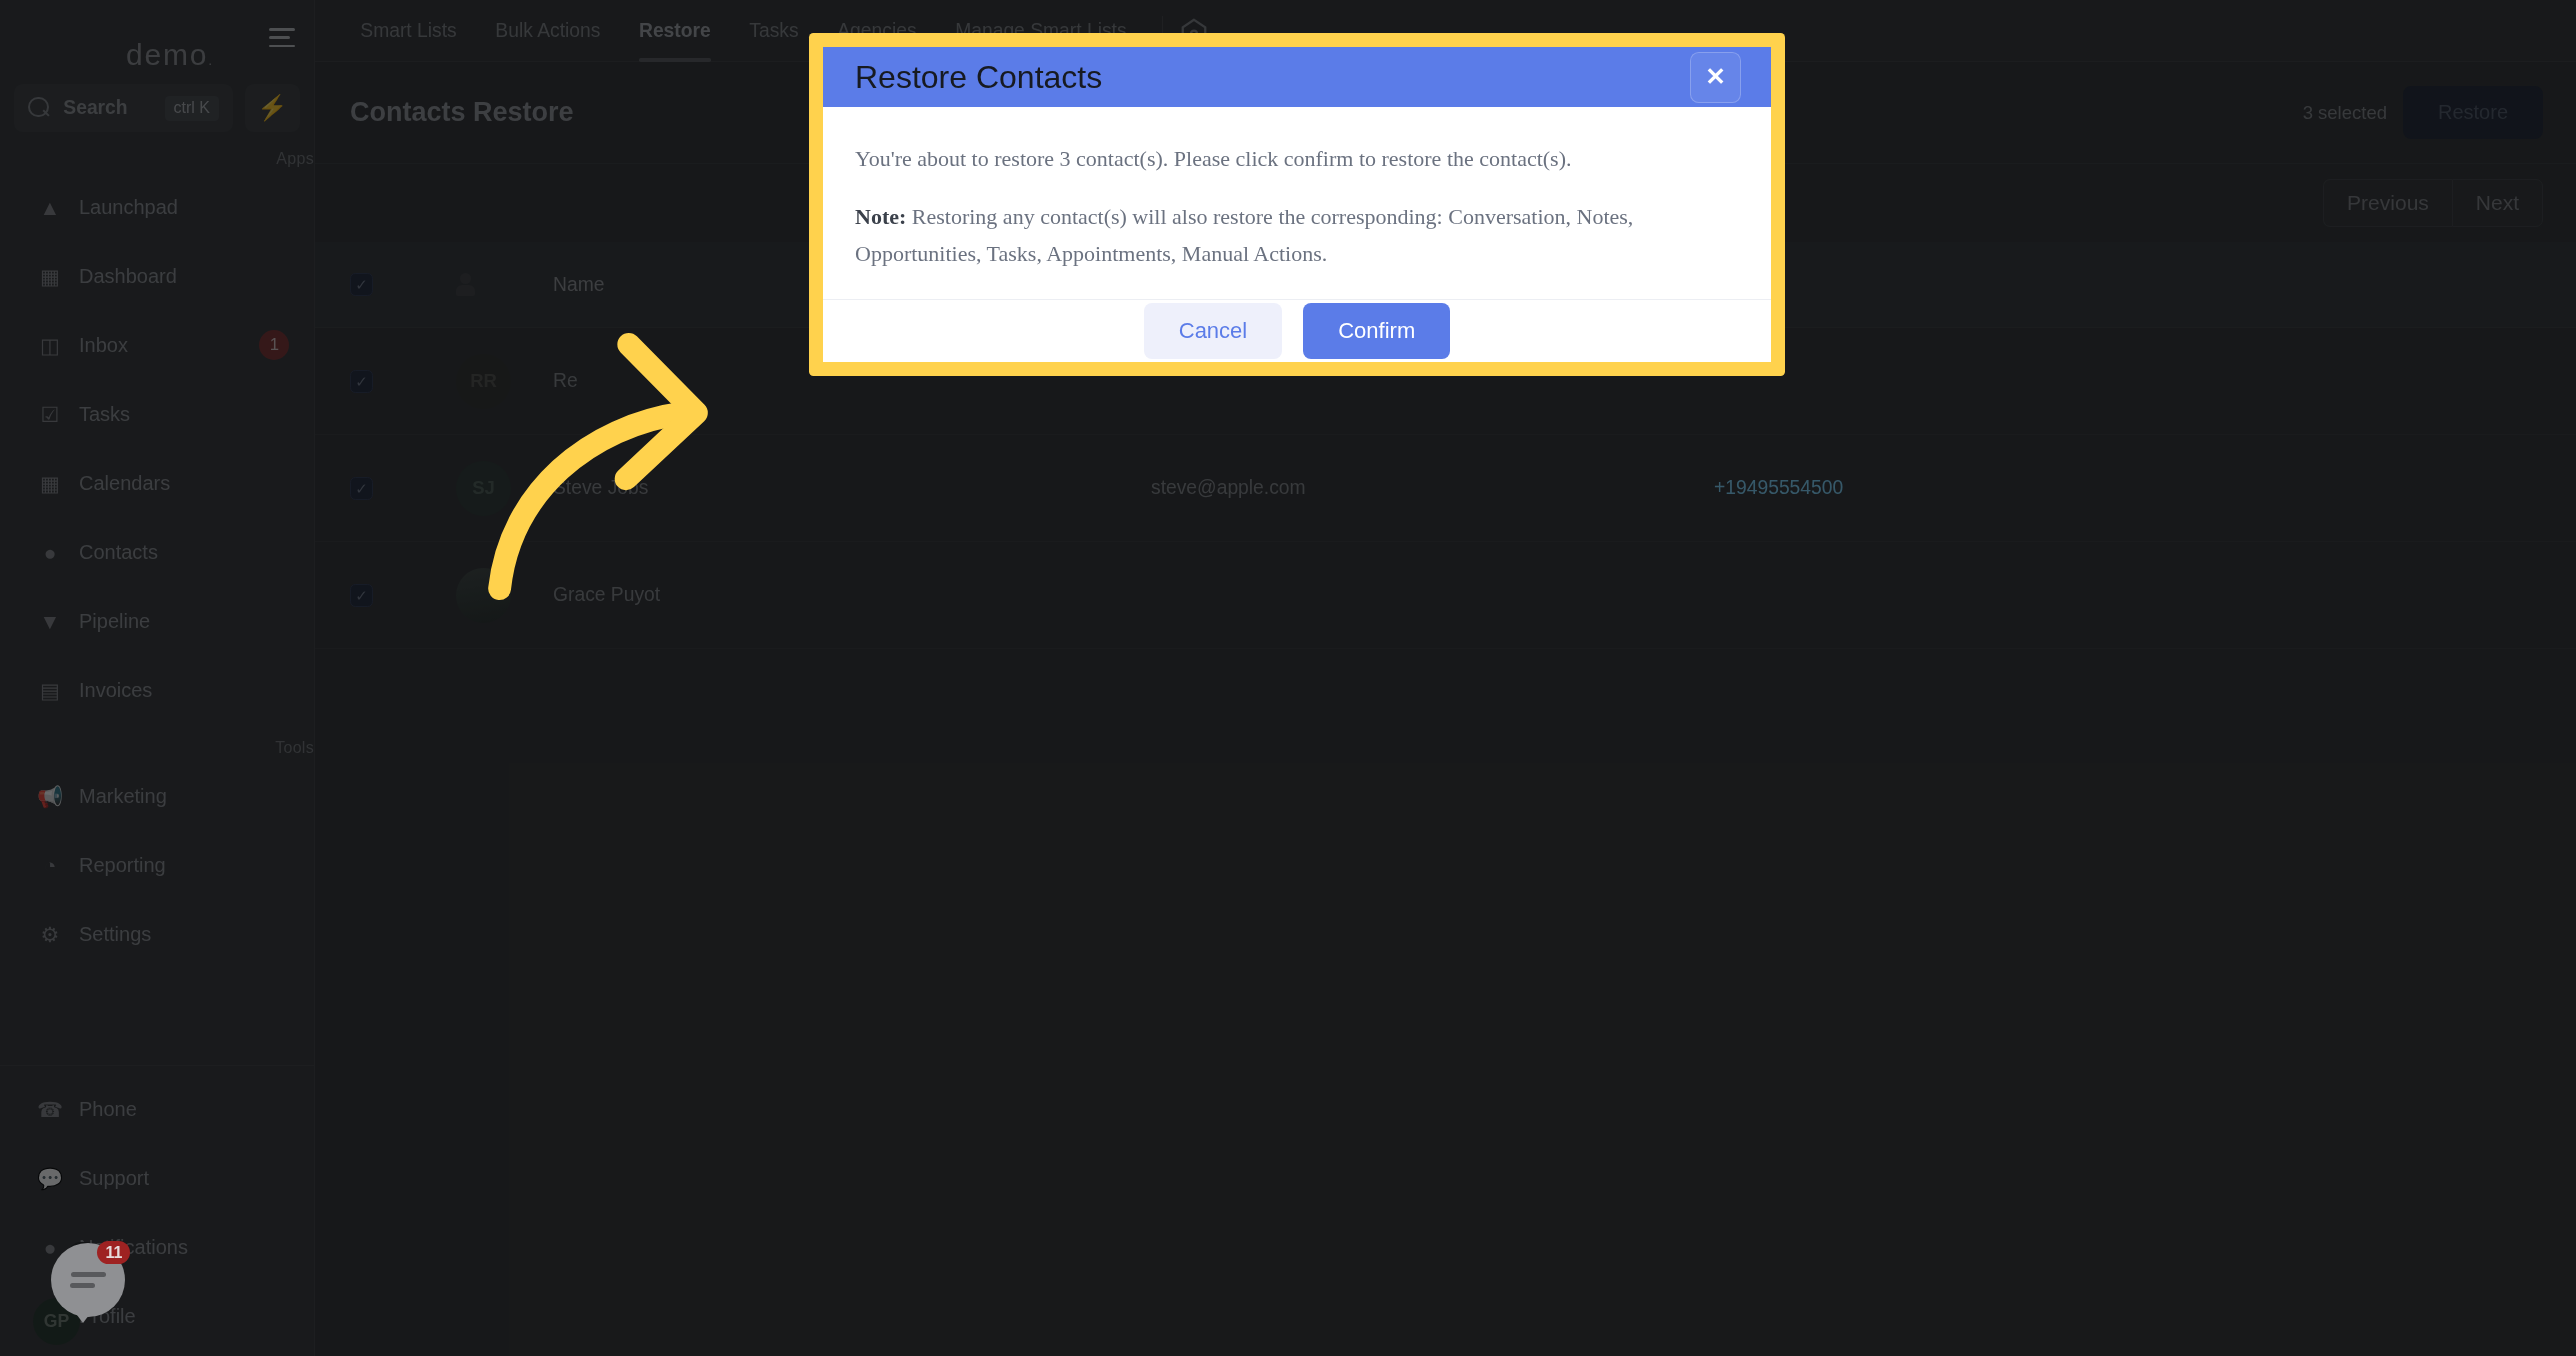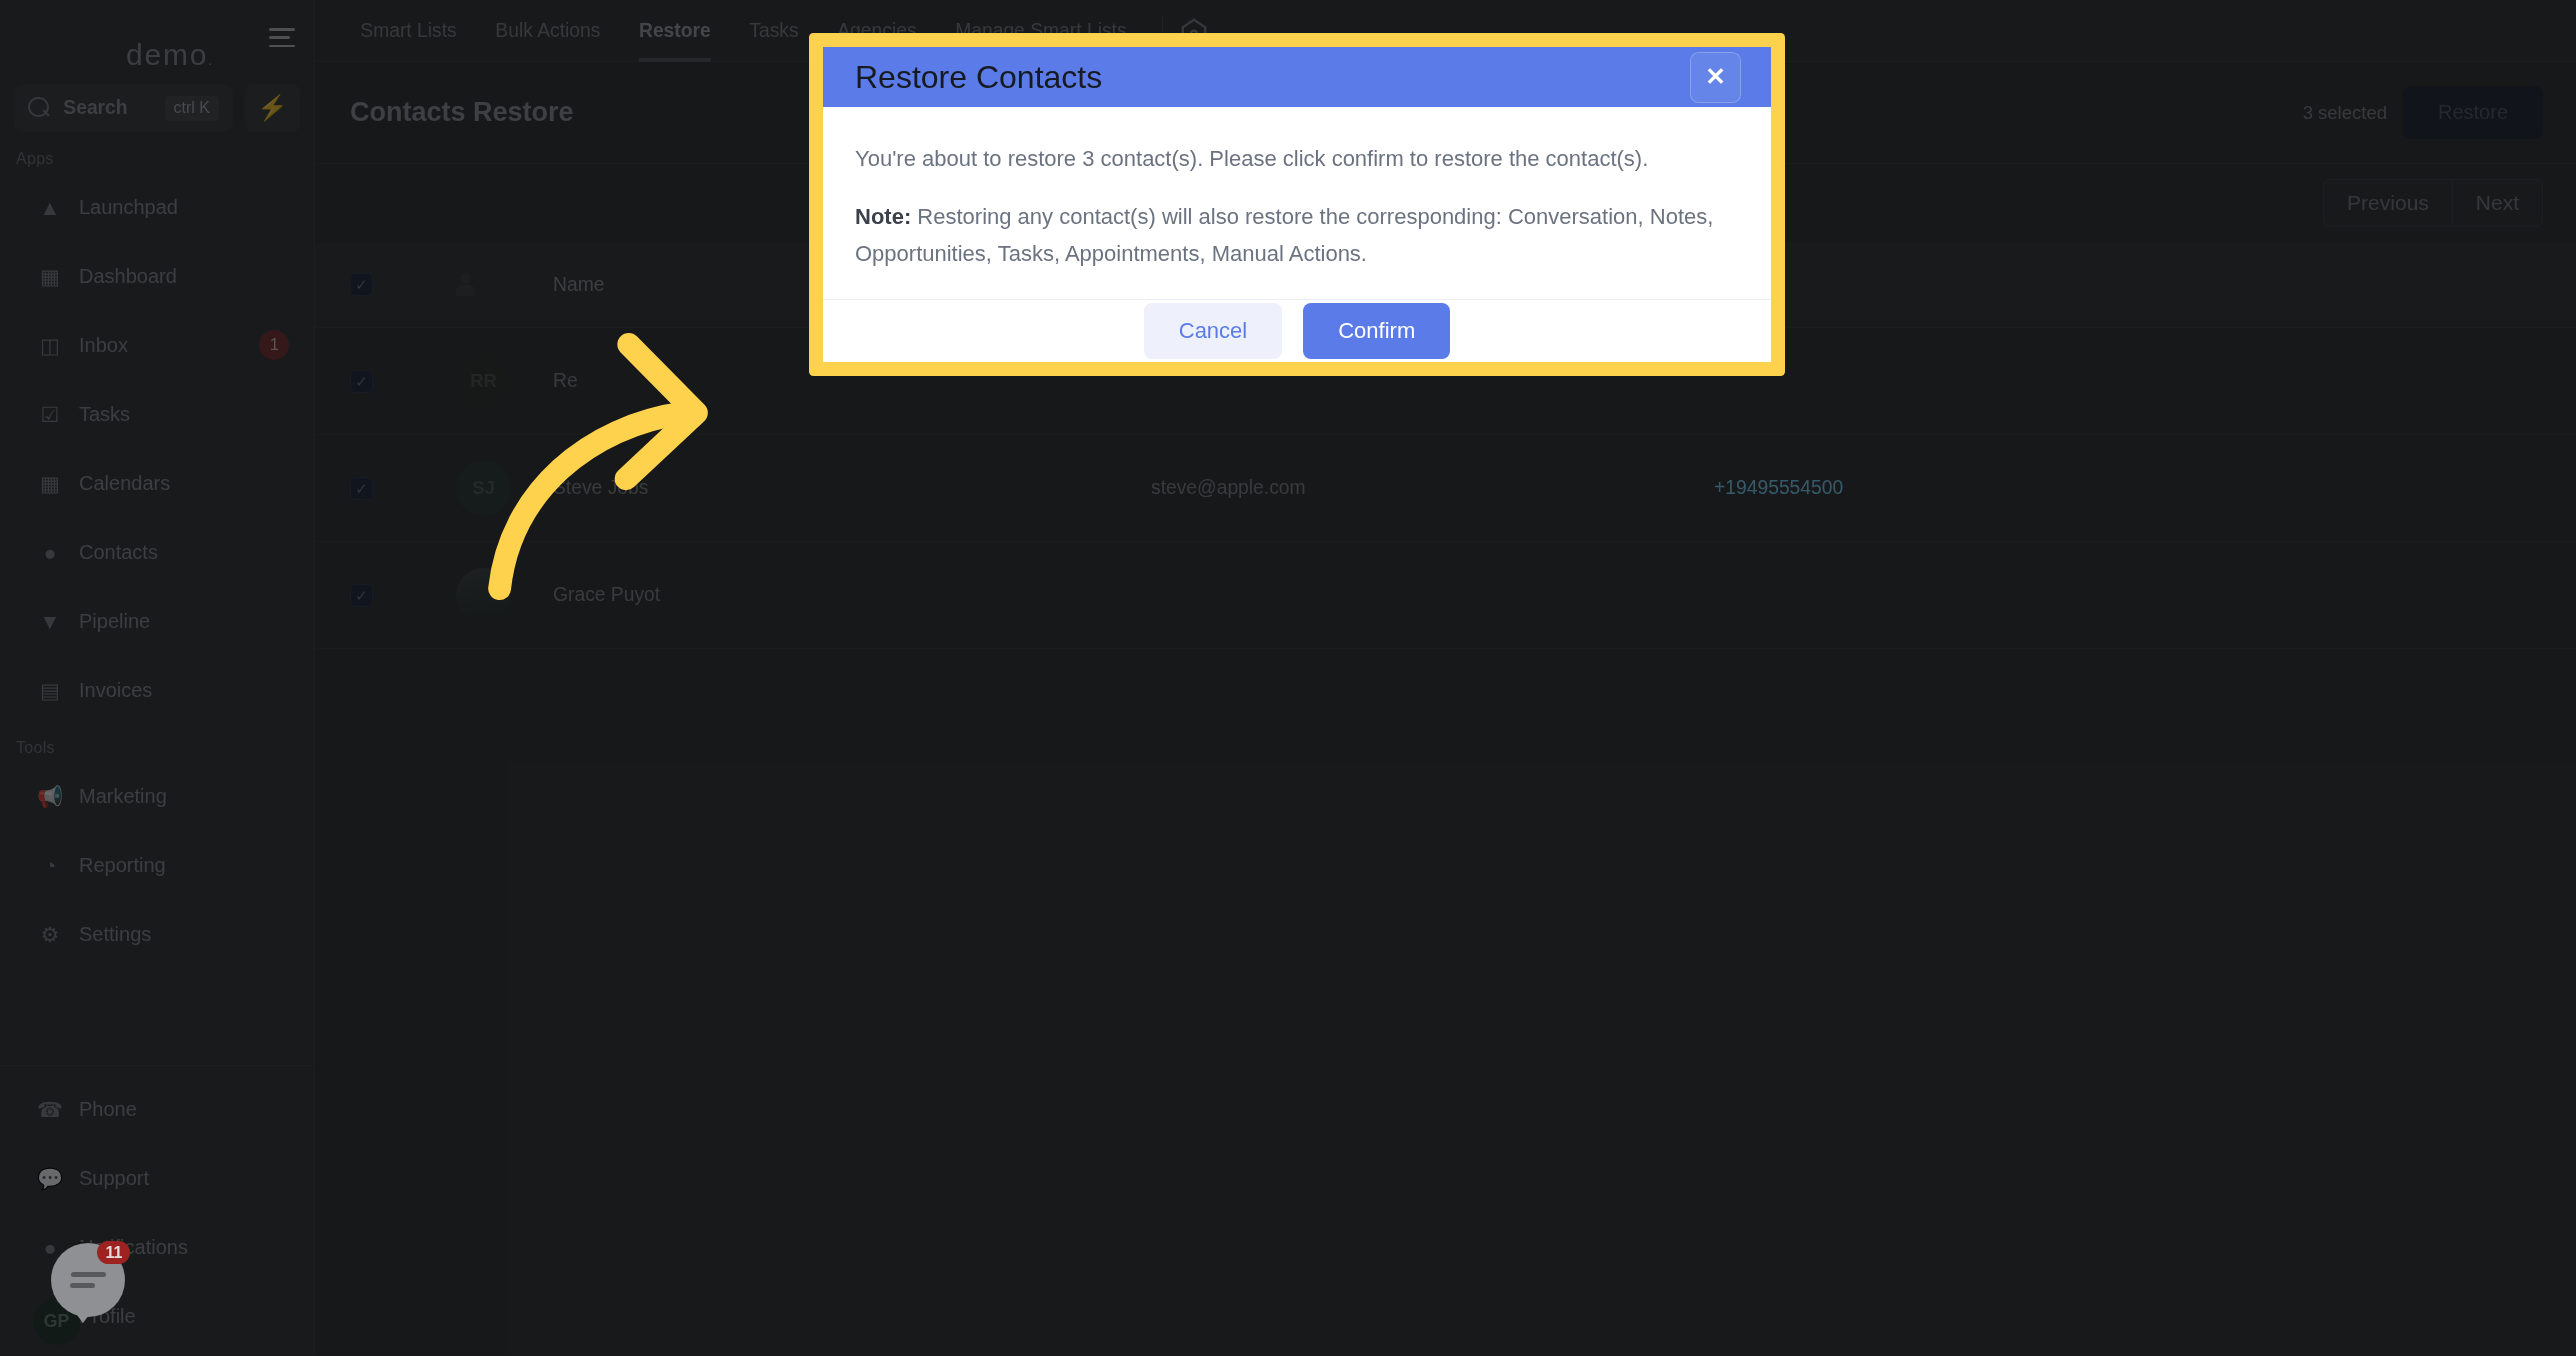--- a/index.html
+++ b/index.html
@@ -60,21 +60,21 @@
   .kbd {
     background: #434549; color: #a9abaf; font-size: 16px;
     border-radius: 4.4px; padding: 3.5px 8.8px; font-weight: 400;
   }
   .boltbtn {
     width: 55px; height: 48px; background: #37383b; border-radius: 8.8px;
     display: flex; align-items: center; justify-content: center;
   }
   .bolt { font-size: 24.6px; color: #7d7f83; line-height: 1; }
 
-  .sectlabel { font-size: 16px; color: #6e7073; padding: 14px 0 5.3px 16px; letter-spacing: 0.3px; }
+  .sectlabel { font-size: 16px; color: #6e7073; padding: 14px 0 5.3px 16px; letter-spacing: 0.3px; text-align: right; }
 
   .navitem {
     display: flex; align-items: center; gap: 16px;
     height: 69px; padding: 0 19.3px 0 37px; position: relative;
   }
   .navitem .ico {
     width: 26px; height: 26px; flex: 0 0 26px;
     display: flex; align-items: center; justify-content: center;
     color: #808286; font-size: 21px; line-height: 1;
   }
@@ -239,20 +239,21 @@
     width: 51px; height: 51px; border-radius: 8.8px;
     background: rgba(255,255,255,0.07);
     border: 0.9px solid rgba(255,255,255,0.22);
     color: #ffffff; font-size: 24.6px; font-weight: 700;
     display: flex; align-items: center; justify-content: center;
     line-height: 1;
   }
   .modal-body {
     flex: 1; padding: 33px 32px 26px 32px;
     border-bottom: 0.9px solid #eceef3;
+    font-family: Liberation Serif, serif;
   }
   .modal-body p {
     font-size: 22px; color: #6b7280; line-height: 1.72;
   }
   .modal-body p + p { margin-top: 19.3px; }
   .modal-body b { color: #3b414b; font-weight: 700; }
   .modal-foot {
     height: 128px; display: flex; align-items: center;
     justify-content: center; gap: 21px;
   }

